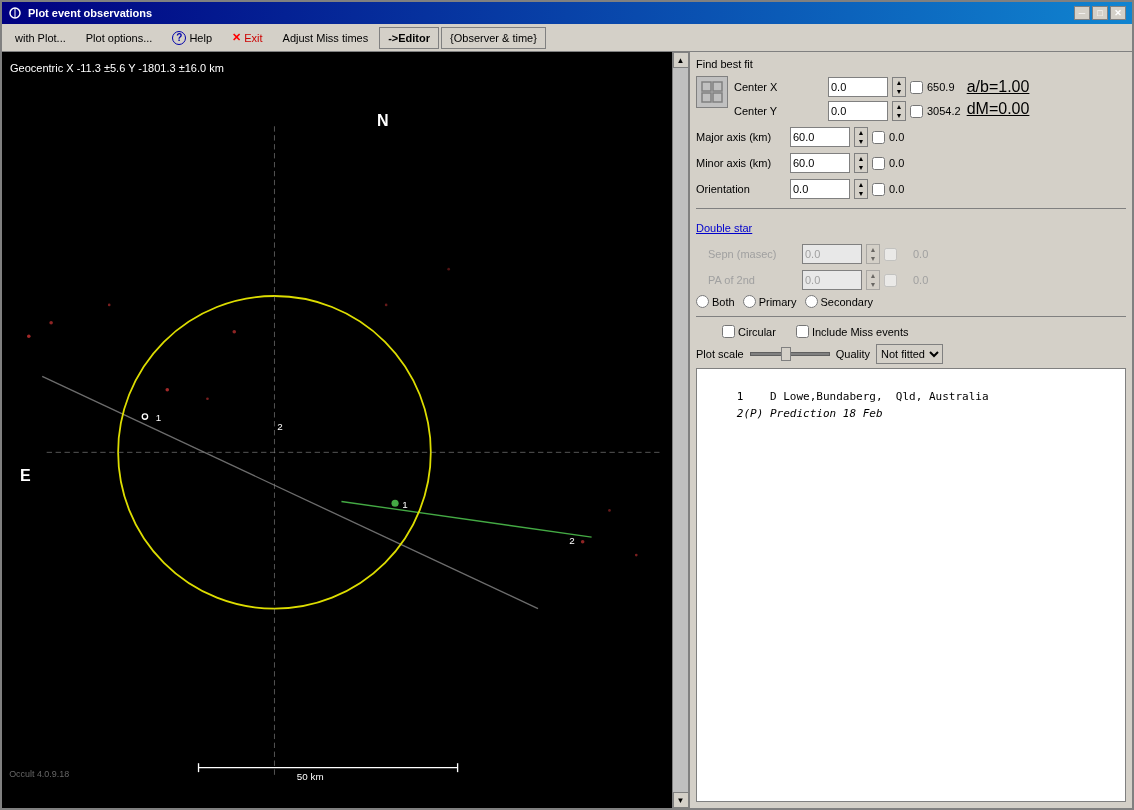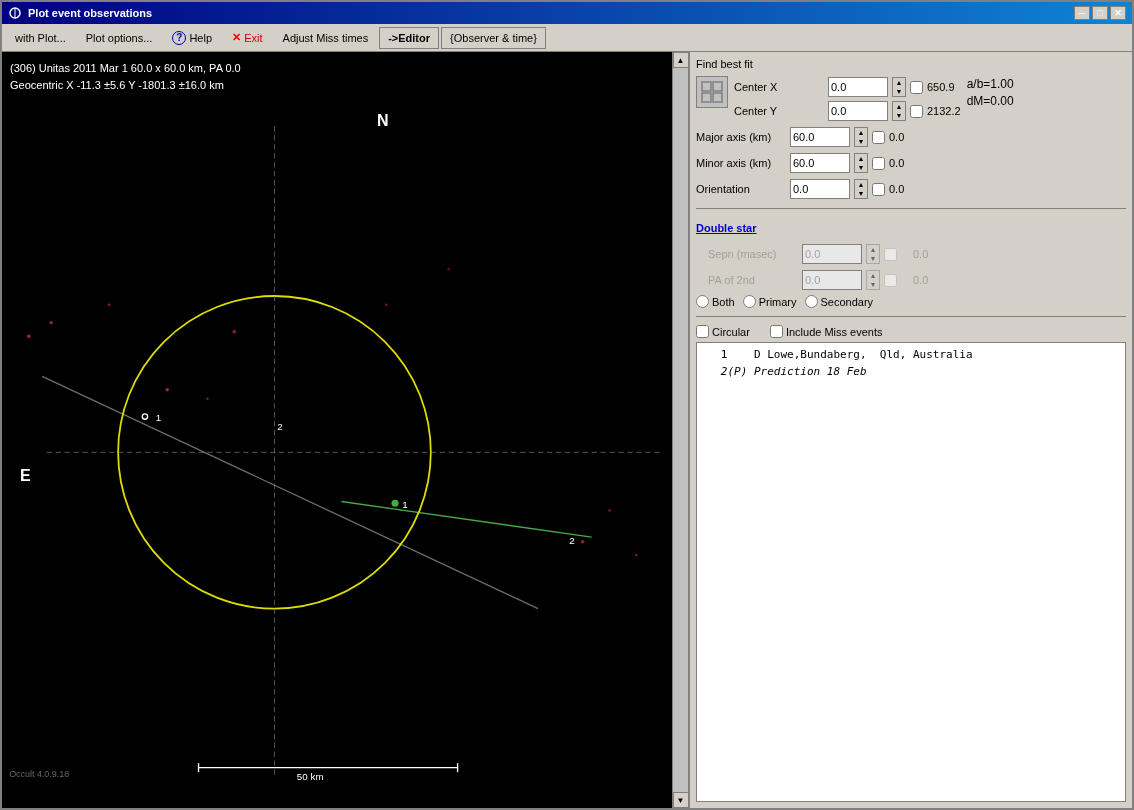--- a/index.html
+++ b/index.html
@@ -228,20 +228,21 @@
     }
     .radio-label {
       display: flex;
       align-items: center;
       gap: 3px;
     }
     .options-row {
       display: flex;
       align-items: center;
       gap: 8px;
+      margin-left: 26px;
     }
     .plot-scale-row {
       display: flex;
       align-items: center;
       gap: 6px;
       margin-top: 2px;
     }
     .slider-track {
       width: 80px;
       height: 4px;
@@ -270,21 +271,21 @@
     }
     .rms-text {
       font-size: 11px;
       font-weight: bold;
       margin-top: 4px;
     }
     .observations-box {
       flex: 1;
       background: white;
       border: 1px solid #808080;
-      padding: 4px;
+      padding: 20px;
       font-size: 11px;
       font-family: monospace;
       line-height: 1.5;
       min-height: 340px;
     }
     .center-x-row, .center-y-row {
       display: flex;
       align-items: center;
       gap: 4px;
     }
@@ -298,31 +299,31 @@
       justify-content: center;
       font-size: 16px;
       cursor: pointer;
     }
     .fit-fields {
       display: flex;
       flex-direction: column;
       gap: 2px;
     }
     .ab-info {
-      font-size: 12px;
+      font-size: 16px;
       color: #000;
       text-align: left;
       line-height: 1.4;
+      text-decoration: underline;
     }
     .double-star-link {
       color: #0000cc;
       text-decoration: underline;
       cursor: pointer;
       font-size: 11px;
-      font-weight: bold;
     }
     input[type="checkbox"] {
       width: 13px;
       height: 13px;
     }
     input[type="radio"] {
       width: 13px;
       height: 13px;
     }
   </style>
@@ -403,21 +404,20 @@
         <line x1="220" y1="768" x2="510" y2="768" stroke="white" stroke-width="1.5"></line>
         <line x1="220" y1="763" x2="220" y2="773" stroke="white" stroke-width="1.5"></line>
         <line x1="510" y1="763" x2="510" y2="773" stroke="white" stroke-width="1.5"></line>
         <text x="345" y="782" fill="white" font-size="11" text-anchor="middle">50 km</text>
 
         <text x="8" y="778" fill="#666666" font-size="10">Occult 4.0.9.18</text>
       </svg>
       
       
       <div class="plot-info">
-        <div>(306) Unitas  2011 Mar 1   60.0 x 60.0 km, PA 0.0</div>
         <div>Geocentric X -11.3 ±5.6  Y -1801.3 ±16.0 km</div>
       </div>
       
       
       <div class="north-label">N</div>
       
       <div class="east-label">E</div>
     </div>
 
     <div class="scrollbar-v">
@@ -453,21 +453,21 @@
           </div>
 
           <div class="form-row center-y-row">
             <span class="form-label">Center Y</span>
             <input class="num-input" type="text" value="0.0" style="">
             <div class="spin-btn">
               <div class="spin-up">▲</div>
               <div class="spin-dn">▼</div>
             </div>
             <input type="checkbox" style="">
-            <span class="check-val">2132.2</span>
+            <span class="check-val">3054.2</span>
           </div>
         </div>
         <div class="ab-info">
           <div>a/b=1.00</div>
           <div>dM=0.00</div>
         </div>
       </div>
 
       <div class="form-row">
         <span class="form-label">Major axis (km)</span>
@@ -551,20 +551,34 @@
         <label class="checkbox-label">
           <input type="checkbox" style="">
           <span>Circular</span>
         </label>
         <label class="checkbox-label" style="margin-left:12px;">
           <input type="checkbox" style="">
           <span>Include Miss events</span>
         </label>
       </div>
 
+      <div class="plot-scale-row">
+        <span class="quality-label">Plot scale</span>
+        <div class="slider-track">
+          <div class="slider-thumb"></div>
+        </div>
+        <span class="quality-label">Quality</span>
+        <select class="quality-select">
+          <option>Not fitted</option>
+          <option>Poor</option>
+          <option>Fair</option>
+          <option>Good</option>
+          <option>Excellent</option>
+        </select>
+      </div>
 
 
       <div class="observations-box">
         <div style="font-size:11px; font-family:monospace; white-space:pre;">   1    D Lowe,Bundaberg,  Qld, Australia</div>
         <div style="font-size:11px; font-family:monospace; white-space:pre;font-style:italic;">   2(P) Prediction 18 Feb</div>
       </div>
 
     </div>
   </div>
 </div>

